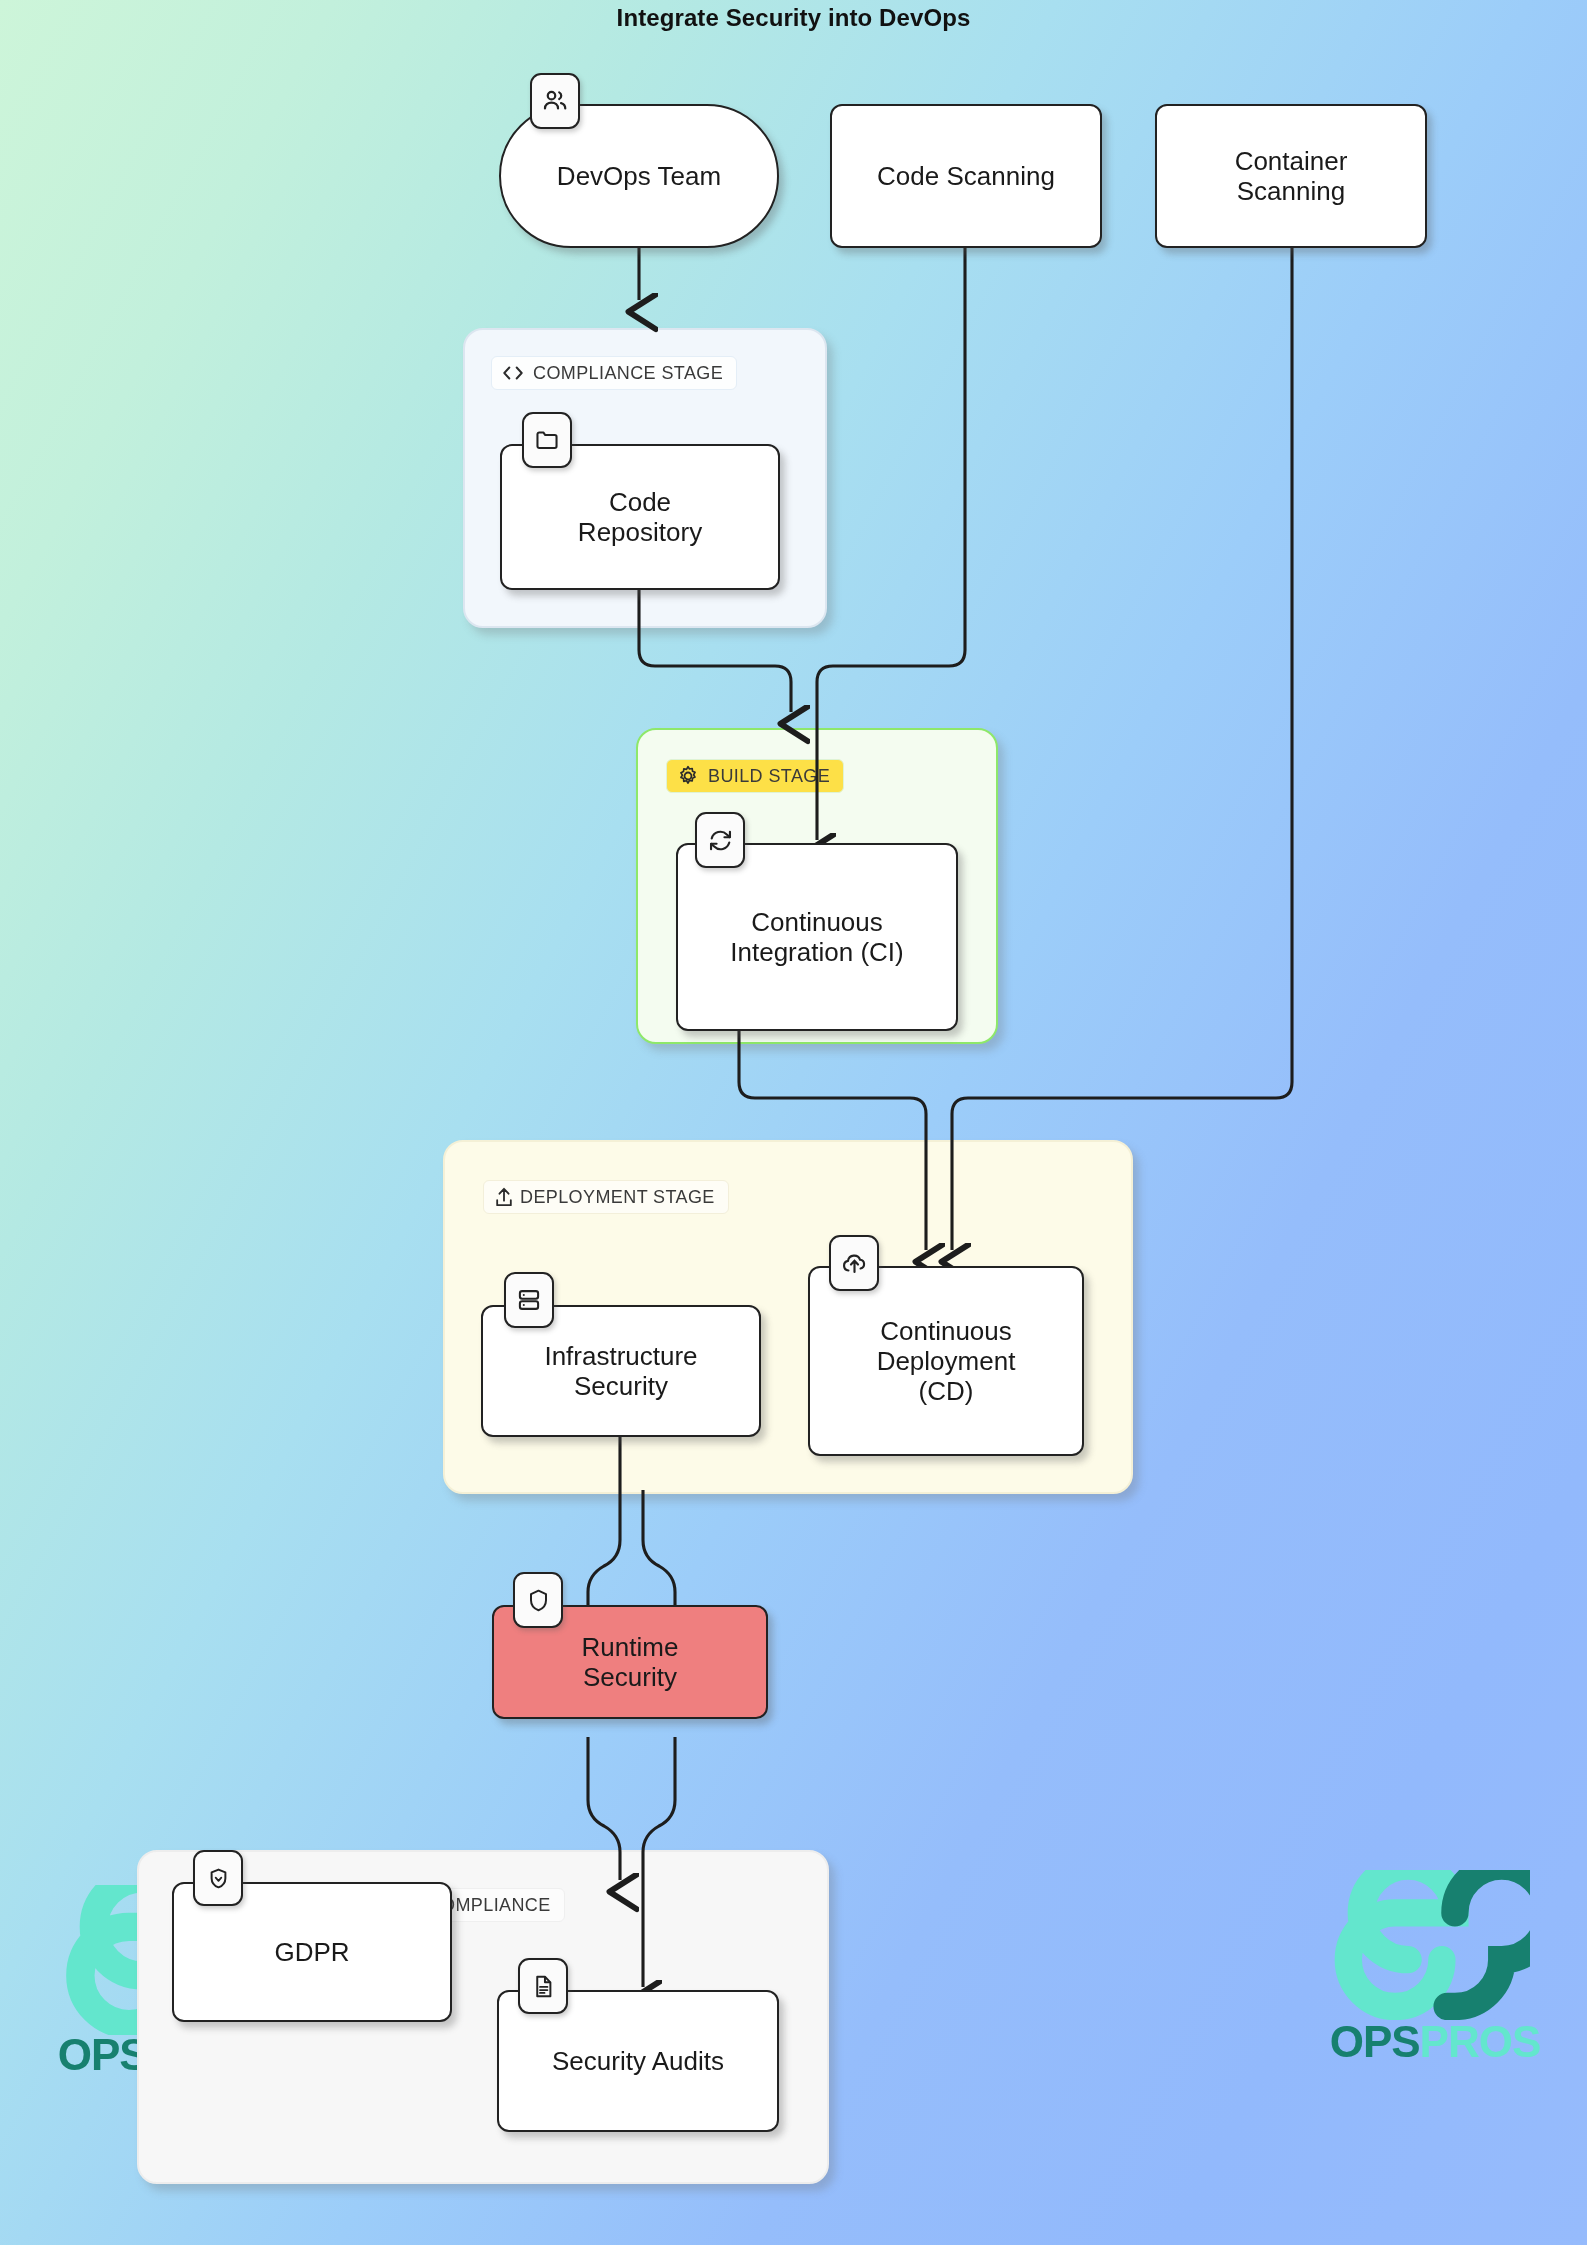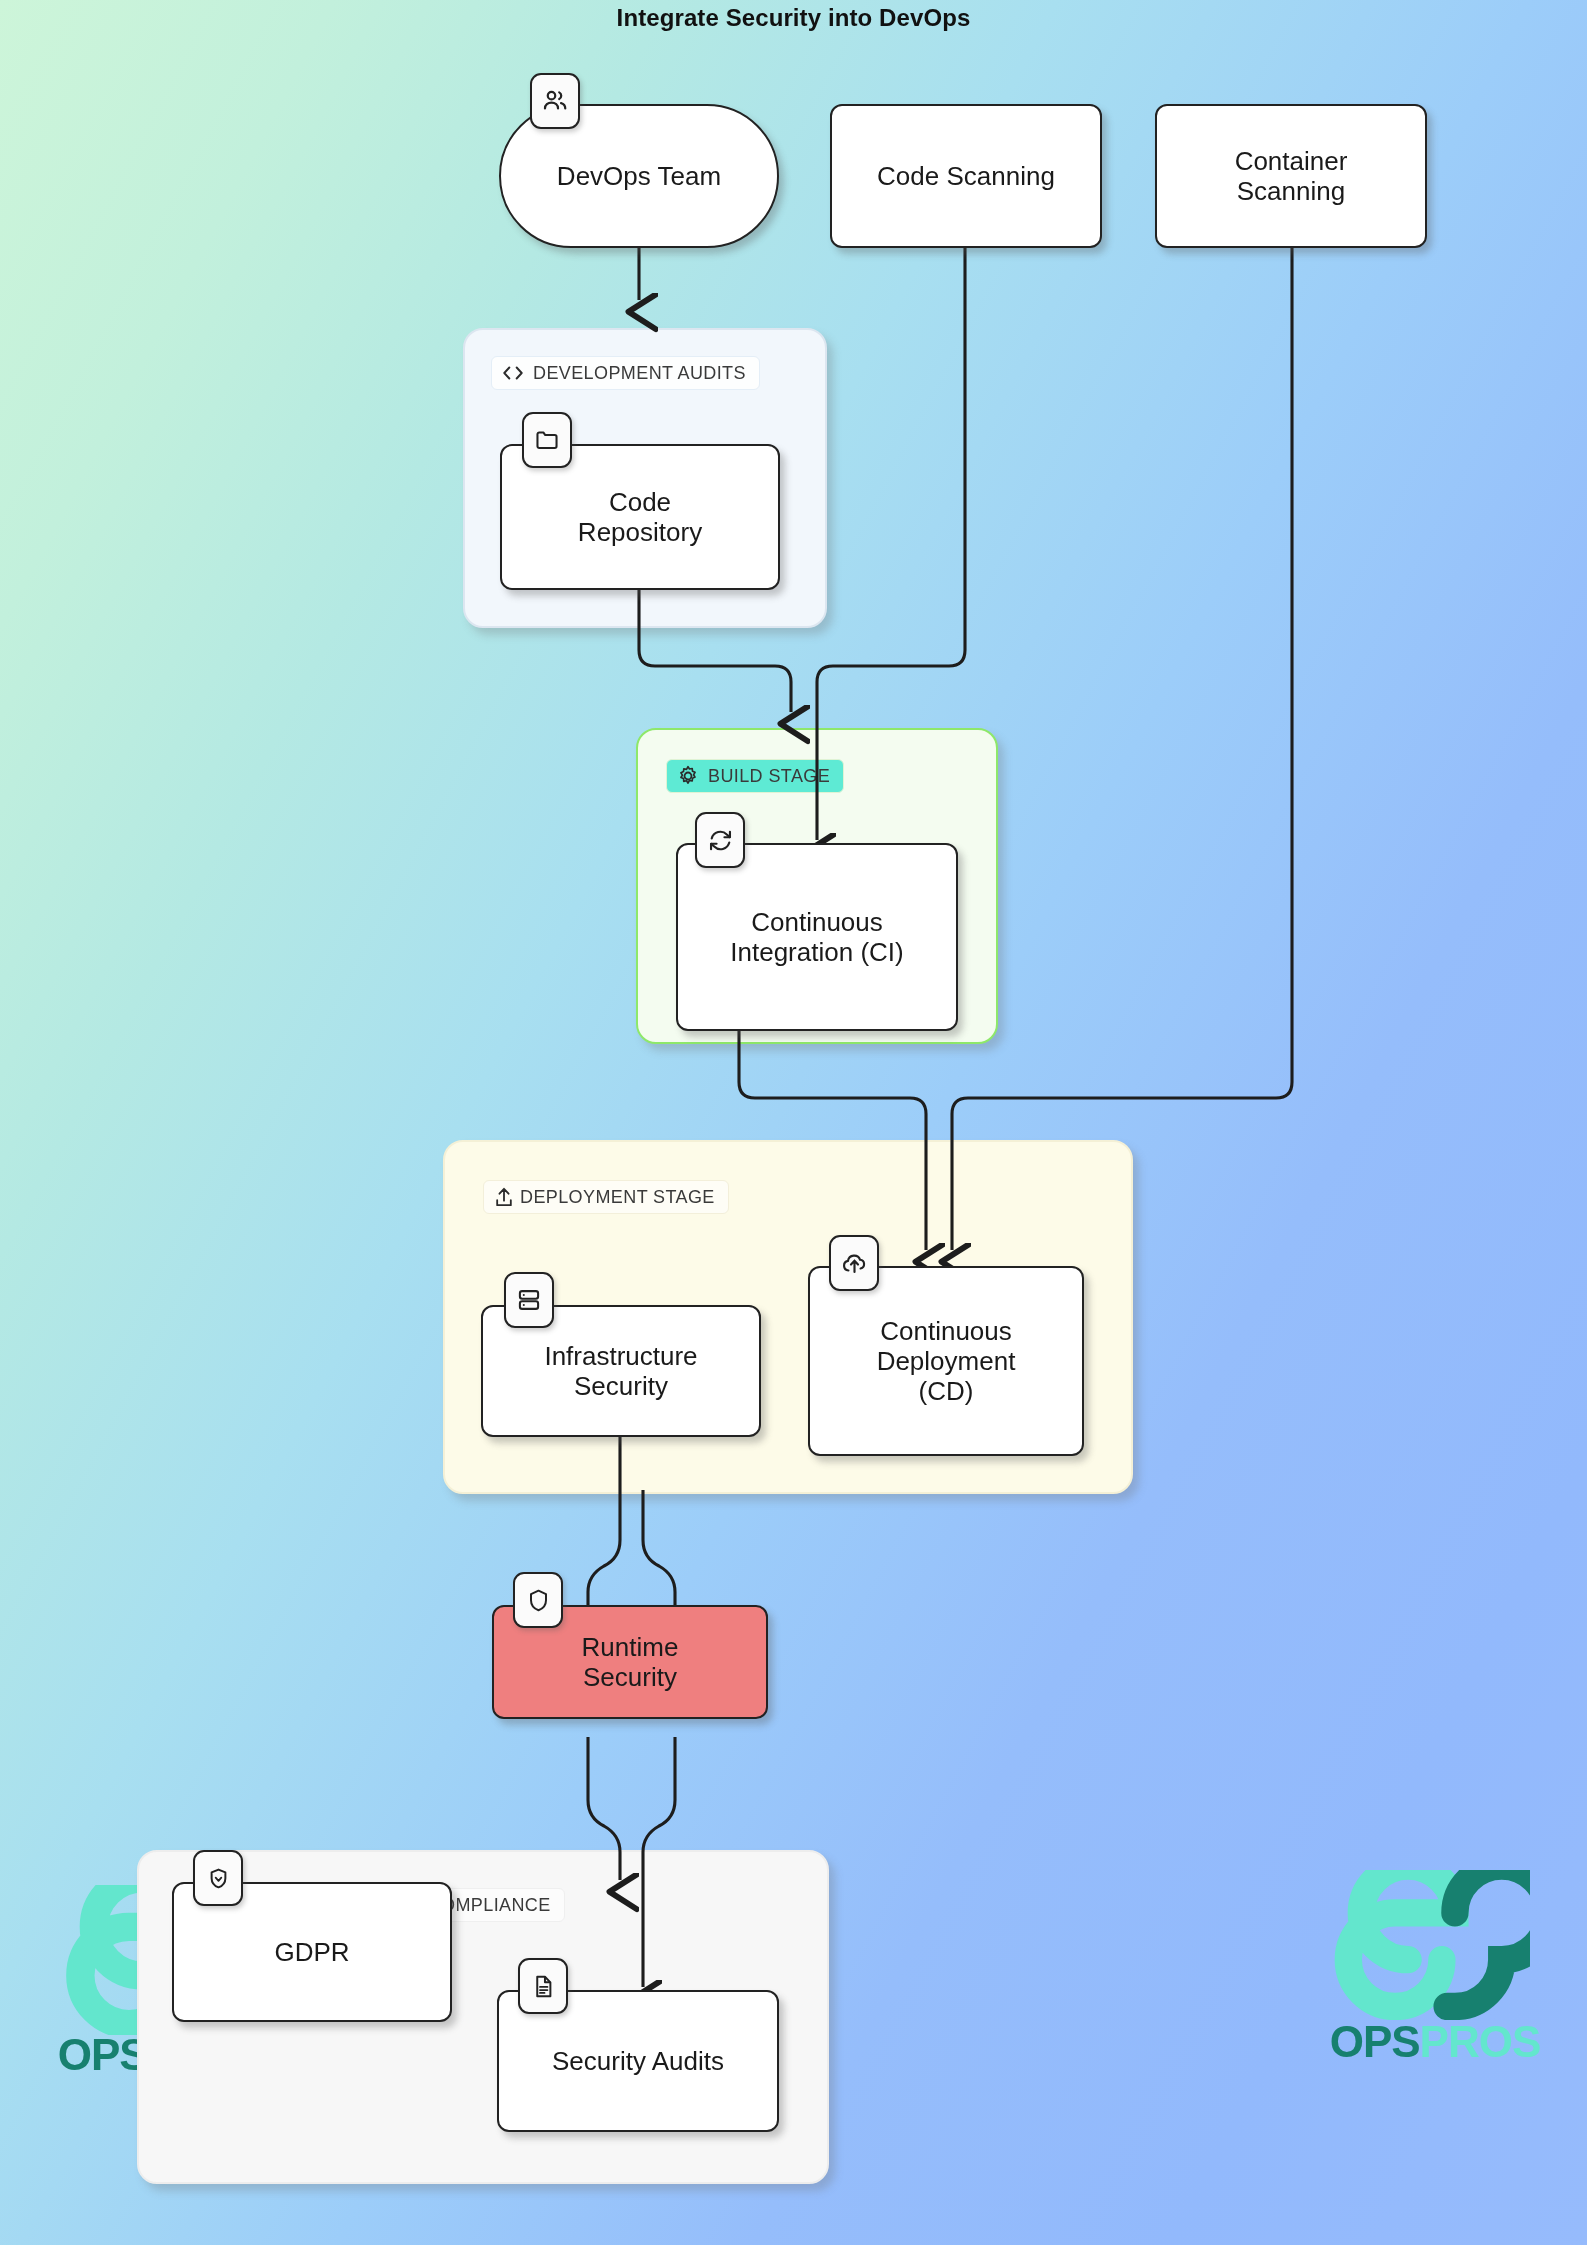--- a/index.html
+++ b/index.html
@@ -113,26 +113,26 @@
       <path d="M118 39 A36 36 0 1 1 154 75 A36 36 0 0 1 118 111 L112 111" fill="none" stroke="#17806f" stroke-width="21" stroke-linecap="round" transform="translate(-5,0) scale(1.3) translate(5,-6)"></path>
     </svg>
     <div class="wmtext" style="margin-top:-4px;margin-left:10px;"><span class="ops">OPS</span><span class="pros">PROS</span></div>
   </div>
 
   <div class="stagebox" style="left:463px;top:328px;width:360px;height:296px;background:#f2f7fc;border:2px solid #dce6f0;">
     <div class="stagelabel" style="left:26px;top:26px;background:#fdfefe;border:1.5px solid #e4eef7;">
       <svg width="22" height="16" viewBox="0 0 24 16">
         <path d="M8 2 L2.5 8 L8 14 M16 2 L21.5 8 L16 14" fill="none" stroke="#2b2b2b" stroke-width="2.1" stroke-linecap="round" stroke-linejoin="round"></path>
       </svg>
-      <span>DEVELOPMENT AUDITS</span>
+      <span>COMPLIANCE STAGE</span>
     </div>
   </div>
 
   <div class="stagebox" style="left:636px;top:728px;width:358px;height:312px;background:#f4fcf0;border:2.4px solid #8ee86a;">
-    <div class="stagelabel" style="left:28px;top:29px;background:#5eead4;border:1.5px solid #dff3d4;">
+    <div class="stagelabel" style="left:28px;top:29px;background:#fde047;border:1.5px solid #dff3d4;">
       <svg width="22" height="22" viewBox="0 0 24 24">
         <path d="M12 8.2a3.8 3.8 0 1 0 0 7.6 3.8 3.8 0 0 0 0-7.6z" fill="none" stroke="#2b2b2b" stroke-width="2"></path>
         <path d="M12 1.8l1.6 2.6 3-.6.3 3 2.8 1.2-1.6 2.6 1.6 2.6-2.8 1.2-.3 3-3-.6L12 19.8l-1.6-2.6-3 .6-.3-3-2.8-1.2L5.9 11 4.3 8.4l2.8-1.2.3-3 3 .6z" fill="none" stroke="#2b2b2b" stroke-width="1.8" stroke-linejoin="round"></path>
       </svg>
       <span>BUILD STAGE</span>
     </div>
   </div>
 
   <div class="stagebox" style="left:443px;top:1140px;width:686px;height:350px;background:#fdfbe8;border:2px solid #f4f0d6;">
     <div class="stagelabel" style="left:38px;top:38px;background:#fefdf6;border:1.5px solid #f3efda;gap:6px;">

